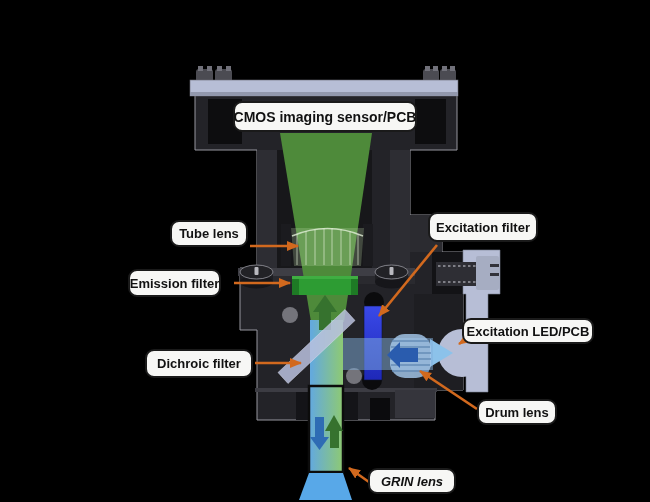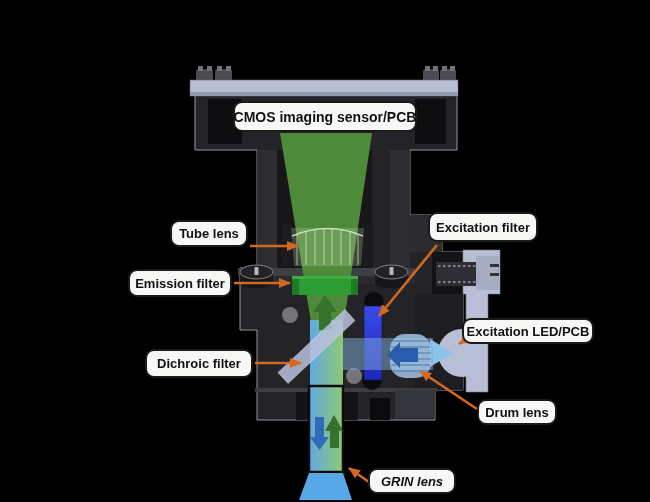--- a/index.html
+++ b/index.html
@@ -173,20 +173,20 @@
     <line x1="255" y1="363" x2="301" y2="363" marker-end="url(#ah)" stroke="#D2691E"></line>
     <line x1="437" y1="245" x2="379" y2="316" marker-end="url(#ah)" stroke="#D2691E"></line>
     <line x1="479" y1="331" x2="459" y2="344" marker-end="url(#ah)" stroke="#D2691E"></line>
     <line x1="477" y1="409" x2="420" y2="371" marker-end="url(#ah)" stroke="#D2691E"></line>
     <line x1="369" y1="482" x2="349" y2="468" marker-end="url(#ah)" stroke="#D2691E"></line>
   </g>
 </svg>
 
 <div class="label big" style="left:233px;top:101px;width:184px;height:31px;">CMOS imaging sensor/PCB</div>
 <div class="label" style="left:170px;top:220px;width:78px;height:27px;">Tube lens</div>
-<div class="label" style="left:128px;top:269px;width:104px;height:28px;">Emission filter</div>
+<div class="label" style="left:128px;top:269px;width:93px;height:28px;">Emission filter</div>
 <div class="label" style="left:145px;top:349px;width:108px;height:29px;">Dichroic filter</div>
 <div class="label" style="left:428px;top:212px;width:110px;height:30px;">Excitation filter</div>
 <div class="label" style="left:462px;top:306px;width:132px;height:26px;margin-top:12px;">Excitation LED/PCB</div>
 <div class="label" style="left:477px;top:399px;width:80px;height:26px;">Drum lens</div>
 <div class="label" style="left:368px;top:468px;width:88px;height:26px;font-style:italic;">GRIN lens</div>
 
 </div>
 
 </body></html>

